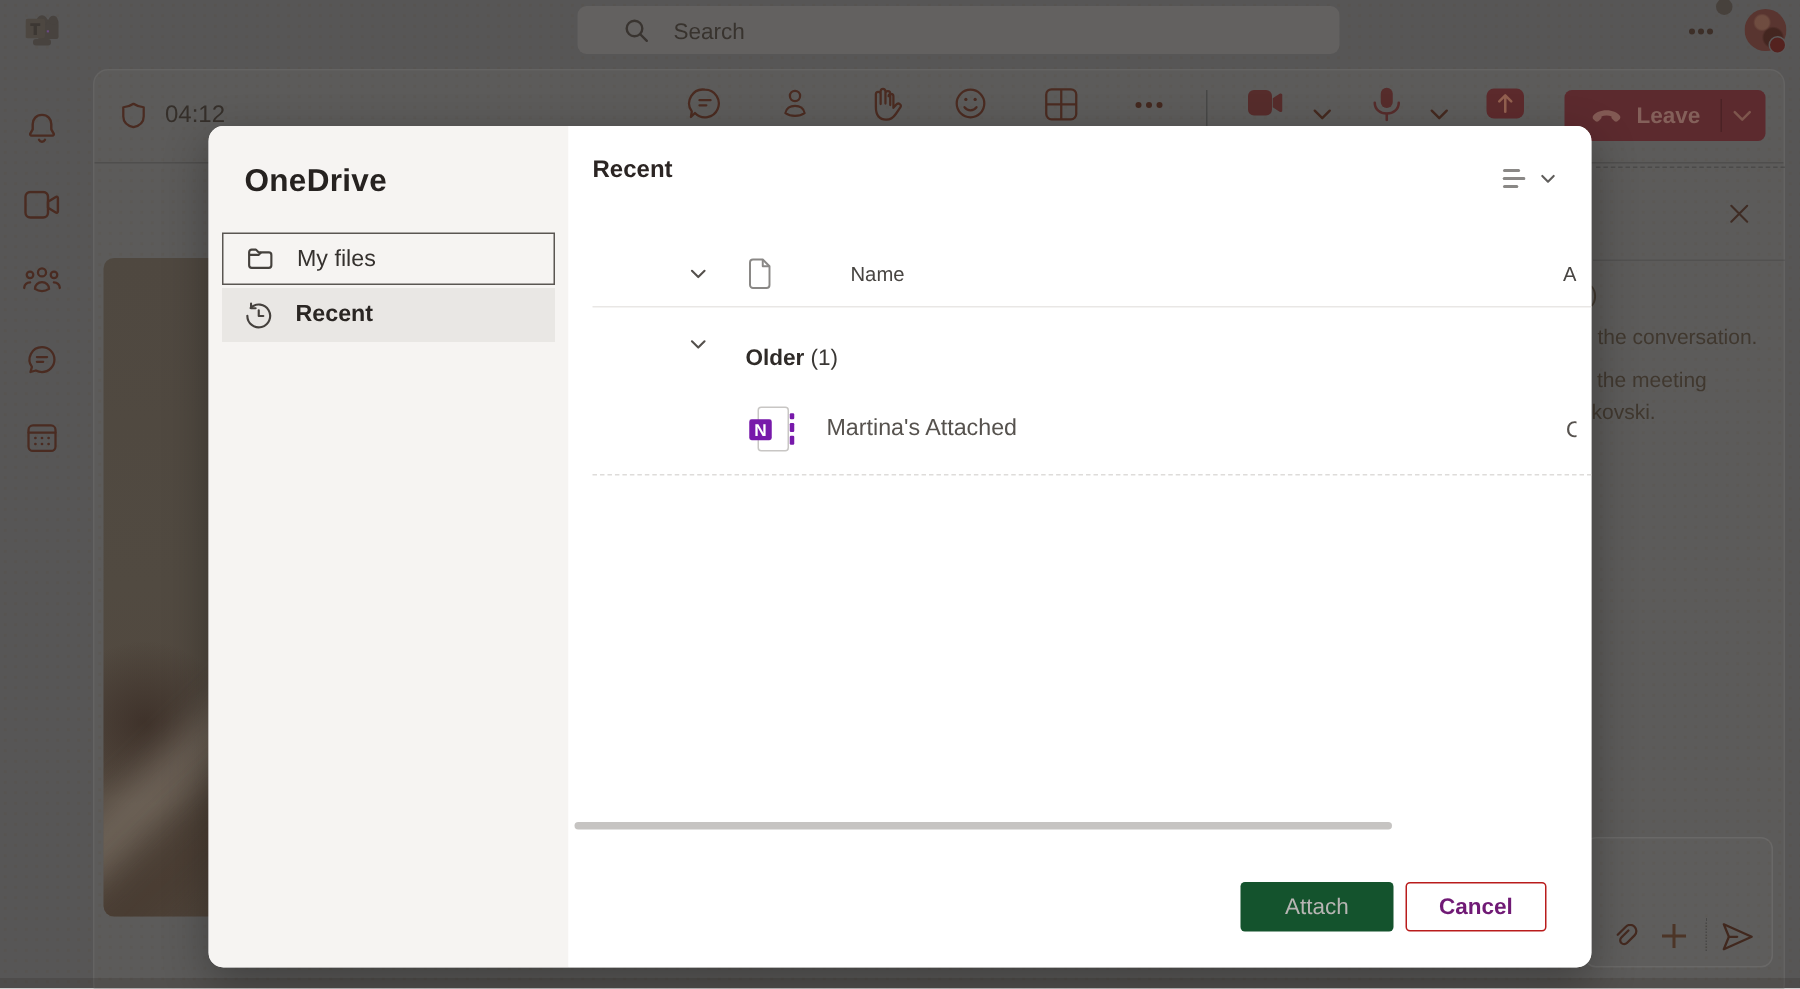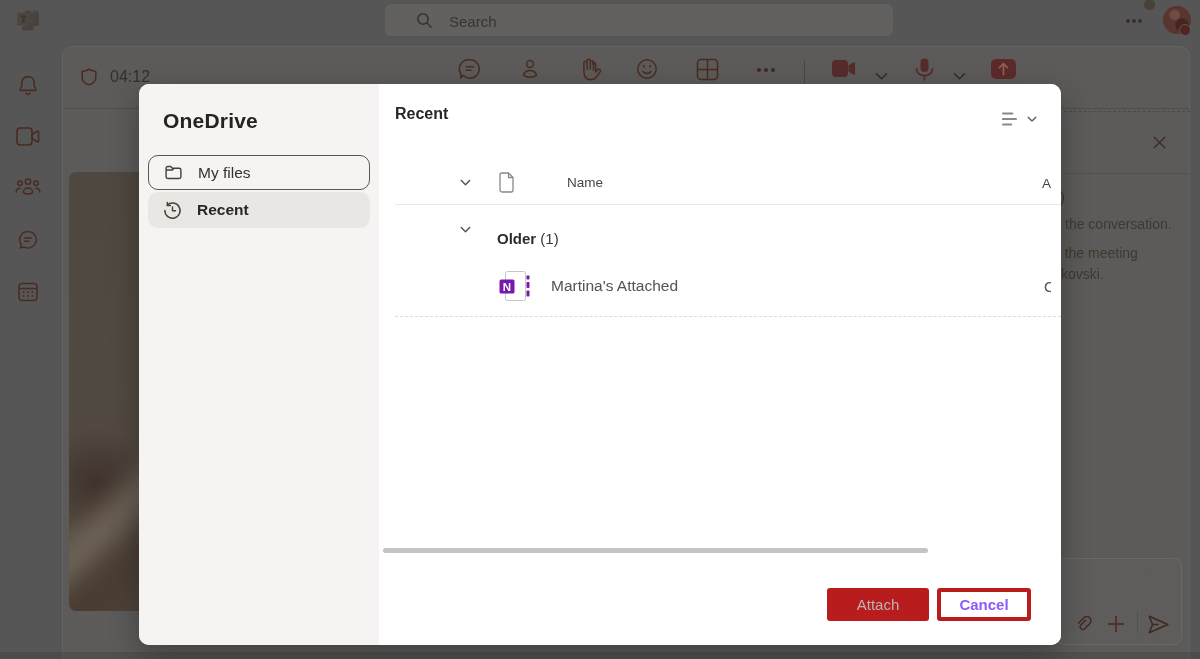--- a/index.html
+++ b/index.html
@@ -41,33 +41,33 @@
     border:1px solid rgba(255,255,255,0.07); border-radius:8px; background:rgba(255,255,255,0.015);
   }
   
   #dialog {
     position:absolute; left:139px; top:84px; width:922px; height:561px;
     border-radius:10px; background:#ffffff; box-shadow:0 10px 30px rgba(0,0,0,0.30);
     overflow:hidden; display:flex;
   }
   #dnav { width:240px; background:#f6f4f2; position:relative; flex:none; }
   #dnav h1 { position:absolute; left:24px; top:25px; font-size:21px; font-weight:bold; color:#262220; letter-spacing:0.2px; }
-  .navitem { position:absolute; left:9px; width:222px; height:34px; border-radius:10px;
+  .navitem { position:absolute; left:9px; width:222px; height:34px; border-radius:0;
     display:flex; align-items:center; font-size:15.5px; color:#3a3633; }
   .navitem .nic { width:19px; height:19px; margin-left:15px; margin-right:15px; flex:none; }
   #dcontent { flex:1; position:relative; background:#fff; }
   #dcontent h2 { position:absolute; left:16px; top:21px; font-size:16px; font-weight:bold; color:#2b2523; }
   .hdrtxt { position:absolute; font-size:13.5px; color:#484542; }
   .sep { position:absolute; left:16px; right:0; height:1px; background:#e9e7e5; }
   .dotsep { position:absolute; left:16px; right:0; height:0; border-top:1px dashed #dedcda; }
   #scrollbar { position:absolute; left:4px; top:464px; width:545px; height:5px; border-radius:3px; background:#c6c4c2; }
   .btn { position:absolute; top:504px; height:33px; border-radius:3px; font-size:15px;
     display:flex; align-items:center; justify-content:center; }
-  #attach { left:448px; width:102px; background:#b91c1c; color:#b7b5b3; font-weight:500;}
-  #cancel { left:558px; width:94px; background:#fff; border:4px solid #b91c1c; color:#8b5cf6; font-weight:600;}
+  #attach { left:448px; width:102px; background:#14532d; color:#b7b5b3; font-weight:500;}
+  #cancel { left:558px; width:94px; background:#fff; border:1px solid #b91c1c; color:#701a75; font-weight:600;}
 </style>
 </head>
 <body>
 <div id="app">
   <div id="card"></div>
   <div class="abs" style="left:0; top:652px; width:1200px; height:7px; background:rgba(28,23,20,0.16);"></div>
   <div id="toolbarline"></div>
   <div id="stageimg">
       <i class="sdark"></i>
       <i class="sband"></i>
@@ -169,20 +169,30 @@
     <path d="M9.5 18v4" stroke="#562c2b" stroke-width="1.7" stroke-linecap="round"></path>
   </svg>
   <svg class="abs" style="left:953px; top:72px;" width="13" height="9" viewBox="0 0 13 9" fill="none" stroke="#44291f" stroke-width="1.6" stroke-linecap="round" stroke-linejoin="round">
       <path d="M1.5 1.8l5 5 5-5"></path>
     </svg>
   <div class="abs" style="left:991px; top:59px; width:25px; height:20px; border-radius:5px; background:#5c2a2c;">
     <svg style="position:absolute; left:6px; top:3px;" width="13" height="14" viewBox="0 0 13 14" fill="none" stroke="#92604f" stroke-width="1.7" stroke-linecap="round" stroke-linejoin="round">
       <path d="M6.5 12.5V2M2.5 5.6L6.5 1.6l4 4"></path>
     </svg>
   </div>
+  <div class="abs" style="left:1043px; top:60px; width:134px; height:34px; border-radius:5px; background:#5c2a2e; display:flex; align-items:center;">
+    <svg style="margin-left:18px;" width="20" height="9" viewBox="0 0 20 9" fill="#835a54">
+      <path d="M10 0.5c4 0 7.2 1.5 8.9 3.6.6.8.4 1.9-.5 2.8l-1.1 1c-.6.5-1.5.4-2.1-.2l-1.5-1.6c-.4-.4-.5-1-.3-1.5-1-.4-2.1-.6-3.4-.6s-2.4.2-3.4.6c.2.5.1 1.1-.3 1.5L4.8 7.7c-.6.6-1.5.7-2.1.2l-1.1-1C.7 6 .5 4.9 1.1 4.1 2.8 2 6 .5 10 .5z"></path>
+    </svg>
+    <span style="margin-left:10px; font-size:15px; color:#84605a; font-weight:bold;">Leave</span>
+    <span style="margin-left:13px; width:1px; height:22px; background:rgba(0,0,0,0.18);"></span>
+    <svg style="margin-left:7px;" width="13" height="9" viewBox="0 0 13 9" fill="none" stroke="#7e564d" stroke-width="1.7" stroke-linecap="round" stroke-linejoin="round">
+        <path d="M1.5 1.8l5 5 5-5"></path>
+      </svg>
+  </div>
 
   <div class="dashline" style="left:1064px; top:111px; width:126px;"></div>
   <div class="fadeline" style="left:1062px; top:173px; width:128px;"></div>
   <svg class="abs" style="left:1153px; top:136px;" width="13" height="13" viewBox="0 0 13 13" fill="none" stroke="#3f2c24" stroke-width="1.4" stroke-linecap="round">
       <path d="M1.2 1.2l10.6 10.6M11.8 1.2L1.2 11.8"></path>
     </svg>
   <div class="chattxt" style="left:1060px; top:188px; font-size:15px;">)</div>
   <div class="chattxt" style="left:1065px; top:216px;">the conversation.</div>
   <div class="chattxt" style="left:1053px; top:245px;">d the meeting</div>
   <div class="chattxt" style="left:1061px; top:266px;">kovski.</div>

